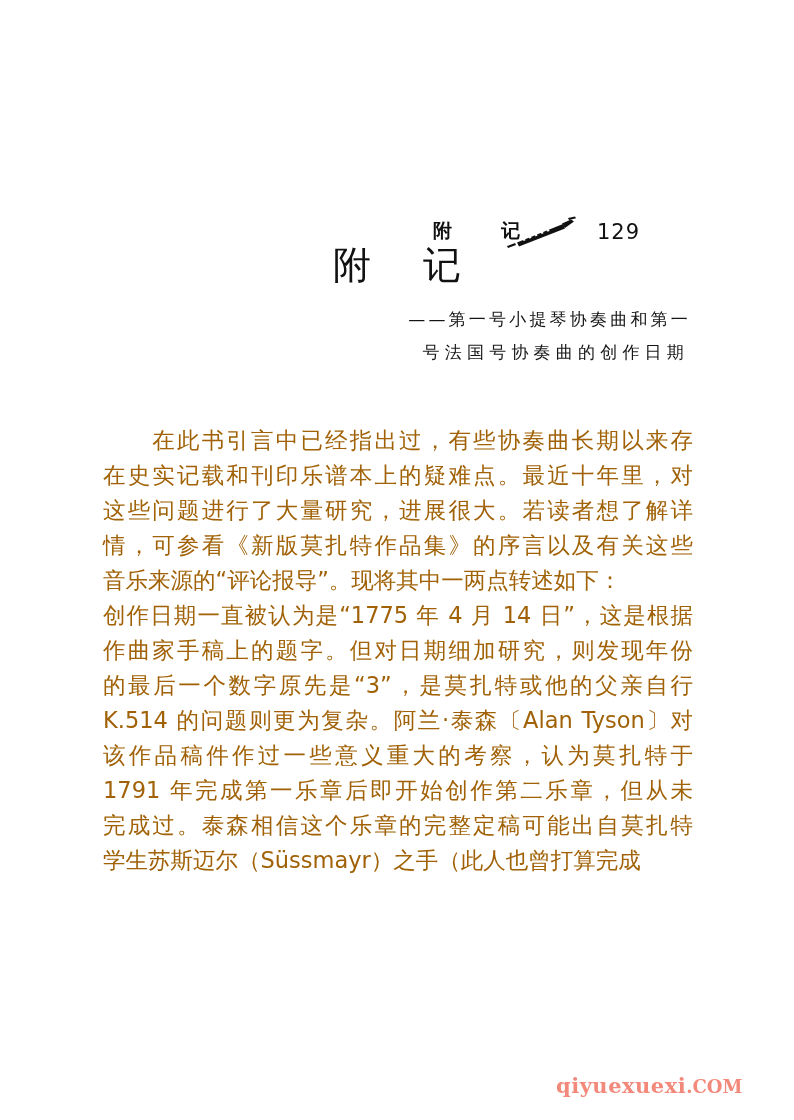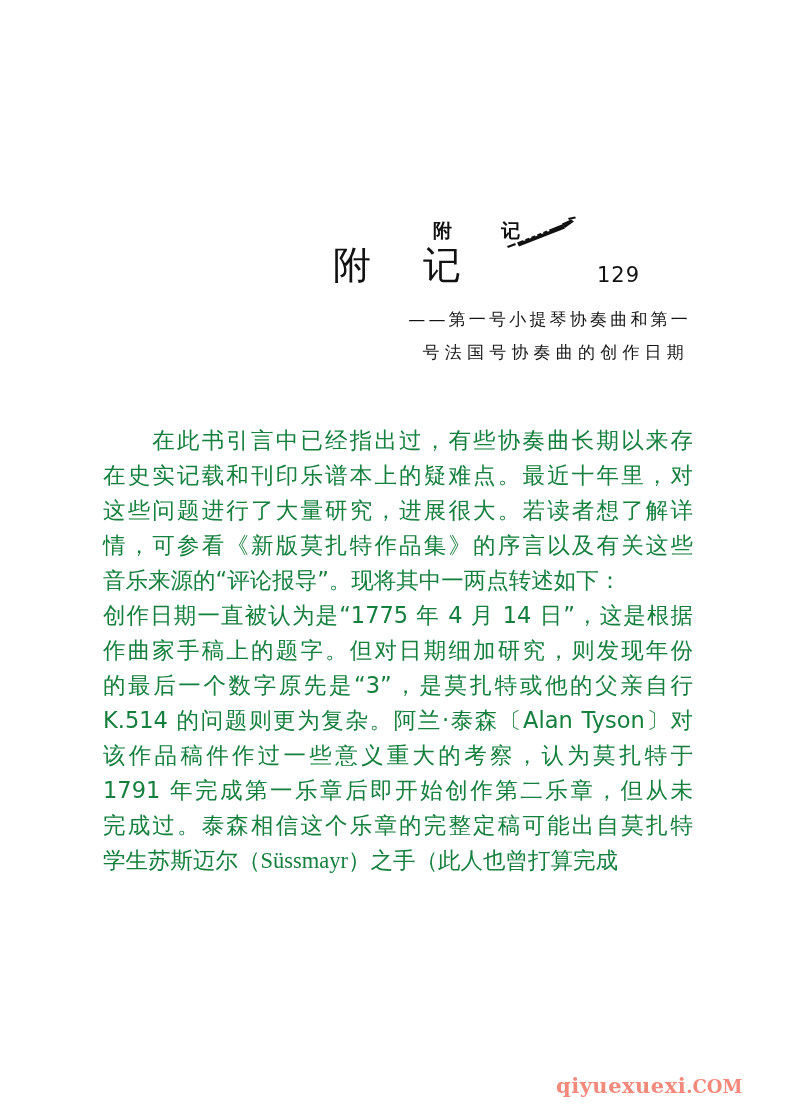--- a/index.html
+++ b/index.html
@@ -45,21 +45,20 @@
     height: 34px;
   }
   .rh-pageno {
     position: absolute;
     left: 597px;
     top: 112px;
     font-size: 21px;
     letter-spacing: 1px;
     color: #111;
     font-family: "DejaVu Sans", "Liberation Sans", sans-serif;
-    margin-top: 43px;
   }
 
   
   .doc-title {
     position: absolute;
     left: 0;
     top: 240px;
     width: 794px;
     text-align: center;
     font-size: 38px;
@@ -93,21 +92,21 @@
     position: absolute;
     left: 103px;
     top: 423px;
     width: 590px;
   }
   .tline {
     display: block;
     height: 35px;
     line-height: 35px;
     font-size: 22.5px;
-    color: #15803d;
+    color: #a16207;
     white-space: pre;
     font-family: "DejaVu Sans", "Liberation Sans", sans-serif;
     letter-spacing: 0px;
   }
   
   .tline > span {
     display: inline-block;
     width: 100%;
     text-align: justify;
     text-align-last: justify;
@@ -172,20 +171,20 @@
       <div class="tline"><span>这些问题进行了大量研究，进展很大。若读者想了解详</span></div>
       <div class="tline"><span>情，可参看《新版莫扎特作品集》的序言以及有关这些</span></div>
       <div class="tline"><span style="text-align-last: left;">音乐来源的“评论报导”。现将其中一两点转述如下：</span></div>
       <div class="tline"><span>创作日期一直被认为是“1775 年 4 月 14 日”，这是根据</span></div>
       <div class="tline"><span>作曲家手稿上的题字。但对日期细加研究，则发现年份</span></div>
       <div class="tline"><span>的最后一个数字原先是“3”，是莫扎特或他的父亲自行</span></div>
       <div class="tline"><span>K.514 的问题则更为复杂。阿兰·泰森〔Alan Tyson〕对</span></div>
       <div class="tline"><span>该作品稿件作过一些意义重大的考察，认为莫扎特于</span></div>
       <div class="tline"><span>1791 年完成第一乐章后即开始创作第二乐章，但从未</span></div>
       <div class="tline"><span>完成过。泰森相信这个乐章的完整定稿可能出自莫扎特</span></div>
-      <div class="tline"><span style="text-align-last: left; font-family: Liberation Serif, serif;">学生苏斯迈尔（Süssmayr）之手（此人也曾打算完成</span></div>
+      <div class="tline"><span style="text-align-last: left;">学生苏斯迈尔（Süssmayr）之手（此人也曾打算完成</span></div>
     </div>
 
   <div class="watermark">
     <span>qiyuexuexi</span><span class="dotcom">.COM</span>
   </div>
 
 </div>
 
 </body></html>

